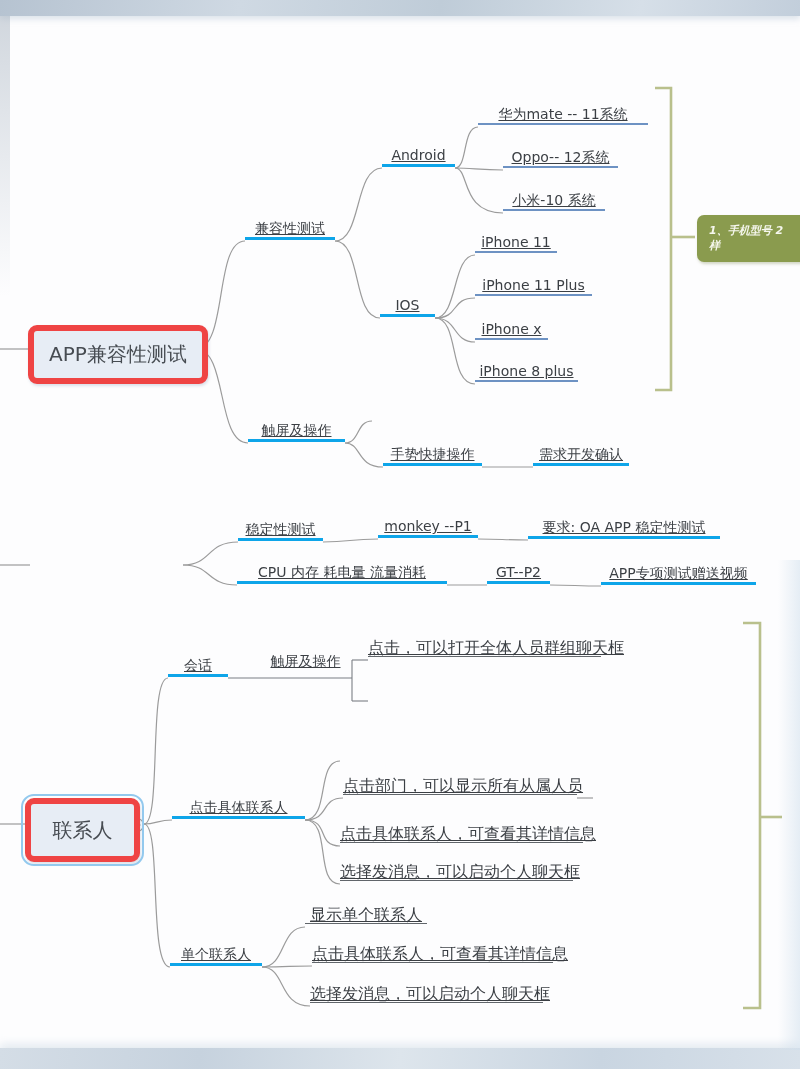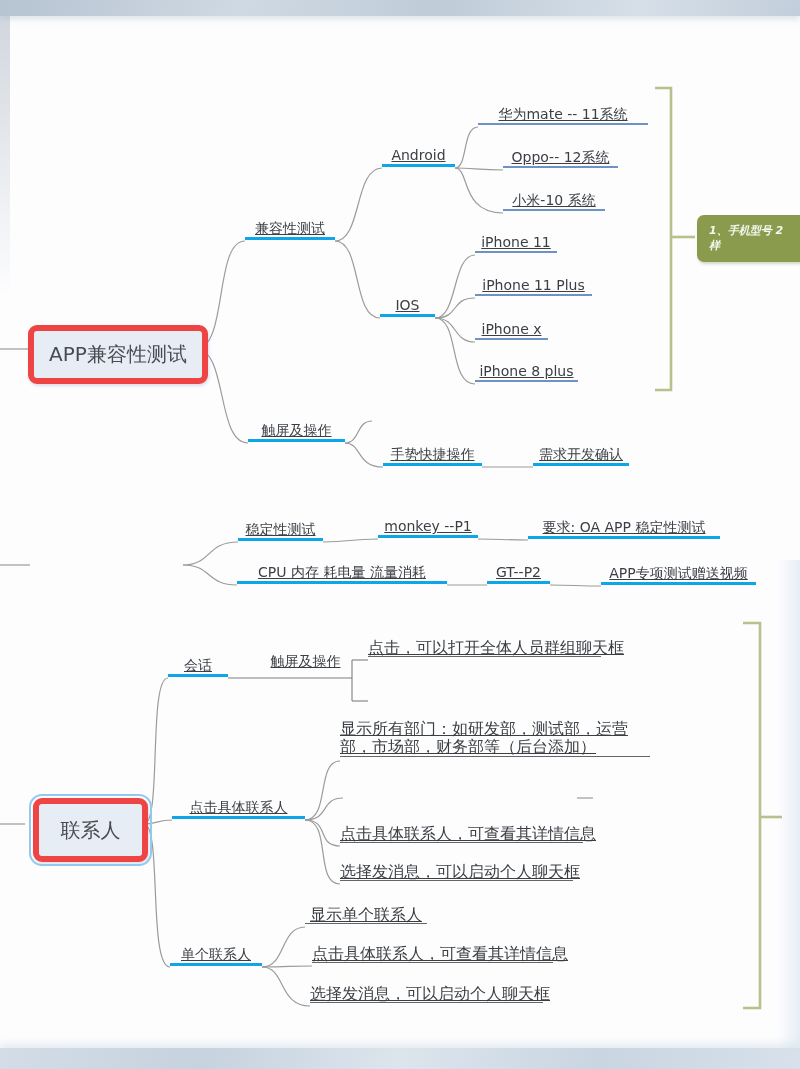--- a/index.html
+++ b/index.html
@@ -39,21 +39,21 @@
   .u-gray{border-bottom:1.5px solid #61666b; font-size:16px;}
   .plain{border-bottom:none;}
   .rootbox{
     position:absolute; z-index:2;
     display:flex; align-items:center; justify-content:center;
     background:#e7edf5; border:6px solid #ef4444; border-radius:9px;
     font-size:20px; color:#474c52;
     box-shadow:1px 2px 3px rgba(120,140,170,.25);
   }
   .rootbox.selected{
-    outline:2px solid #93c9ee; outline-offset:2px;margin-left:8px;
+    outline:2px solid #93c9ee; outline-offset:2px;
   }
   .note{
     position:absolute; z-index:2;
     background:#8a9b4e; border-radius:7px; color:#f6f7ee;
     font-size:11px; line-height:15px; font-style:italic; font-weight:bold;
     padding:8px 8px 6px 12px;
     box-shadow:1px 2px 3px rgba(130,140,90,.35);
   }
 </style>
 </head>
@@ -162,21 +162,21 @@
 
   <div class="rootbox selected" style="left:25px;top:798px;width:103px;height:52px">联系人</div>
 
   <div class="topic u-blue" style="left:168px;top:657px;width:60px">会话</div>
   <div class="topic plain" style="left:268px;top:653px;width:75px">触屏及操作</div>
 
   <div class="topic u-gray" style="left:368px;top:639px;width:233px">点击，可以打开全体人员群组聊天框</div>
 
   <div class="topic u-blue" style="left:172px;top:799px;width:133px">点击具体联系人</div>
 
-  <div class="topic u-gray wrap" style="left:340px;top:720px;width:310px;line-height:18px">显示所有部门：如研发部，测试部，运营部，市场部，财务部等（后台添加）</div>
+  <div class="topic u-gray" style="left:343px;top:777px;width:234px">点击部门，可以显示所有从属人员</div>
   <div class="topic u-gray" style="left:340px;top:825px;width:243px">点击具体联系人，可查看其详情信息</div>
   <div class="topic u-gray" style="left:340px;top:863px;width:233px">选择发消息，可以启动个人聊天框</div>
 
   <div class="topic u-blue" style="left:170px;top:946px;width:92px">单个联系人</div>
   <div class="topic u-gray" style="left:305px;top:906px;width:122px">显示单个联系人</div>
   <div class="topic u-gray" style="left:312px;top:945px;width:241px">点击具体联系人，可查看其详情信息</div>
   <div class="topic u-gray" style="left:310px;top:985px;width:233px">选择发消息，可以启动个人聊天框</div>
 
 </div>
 

